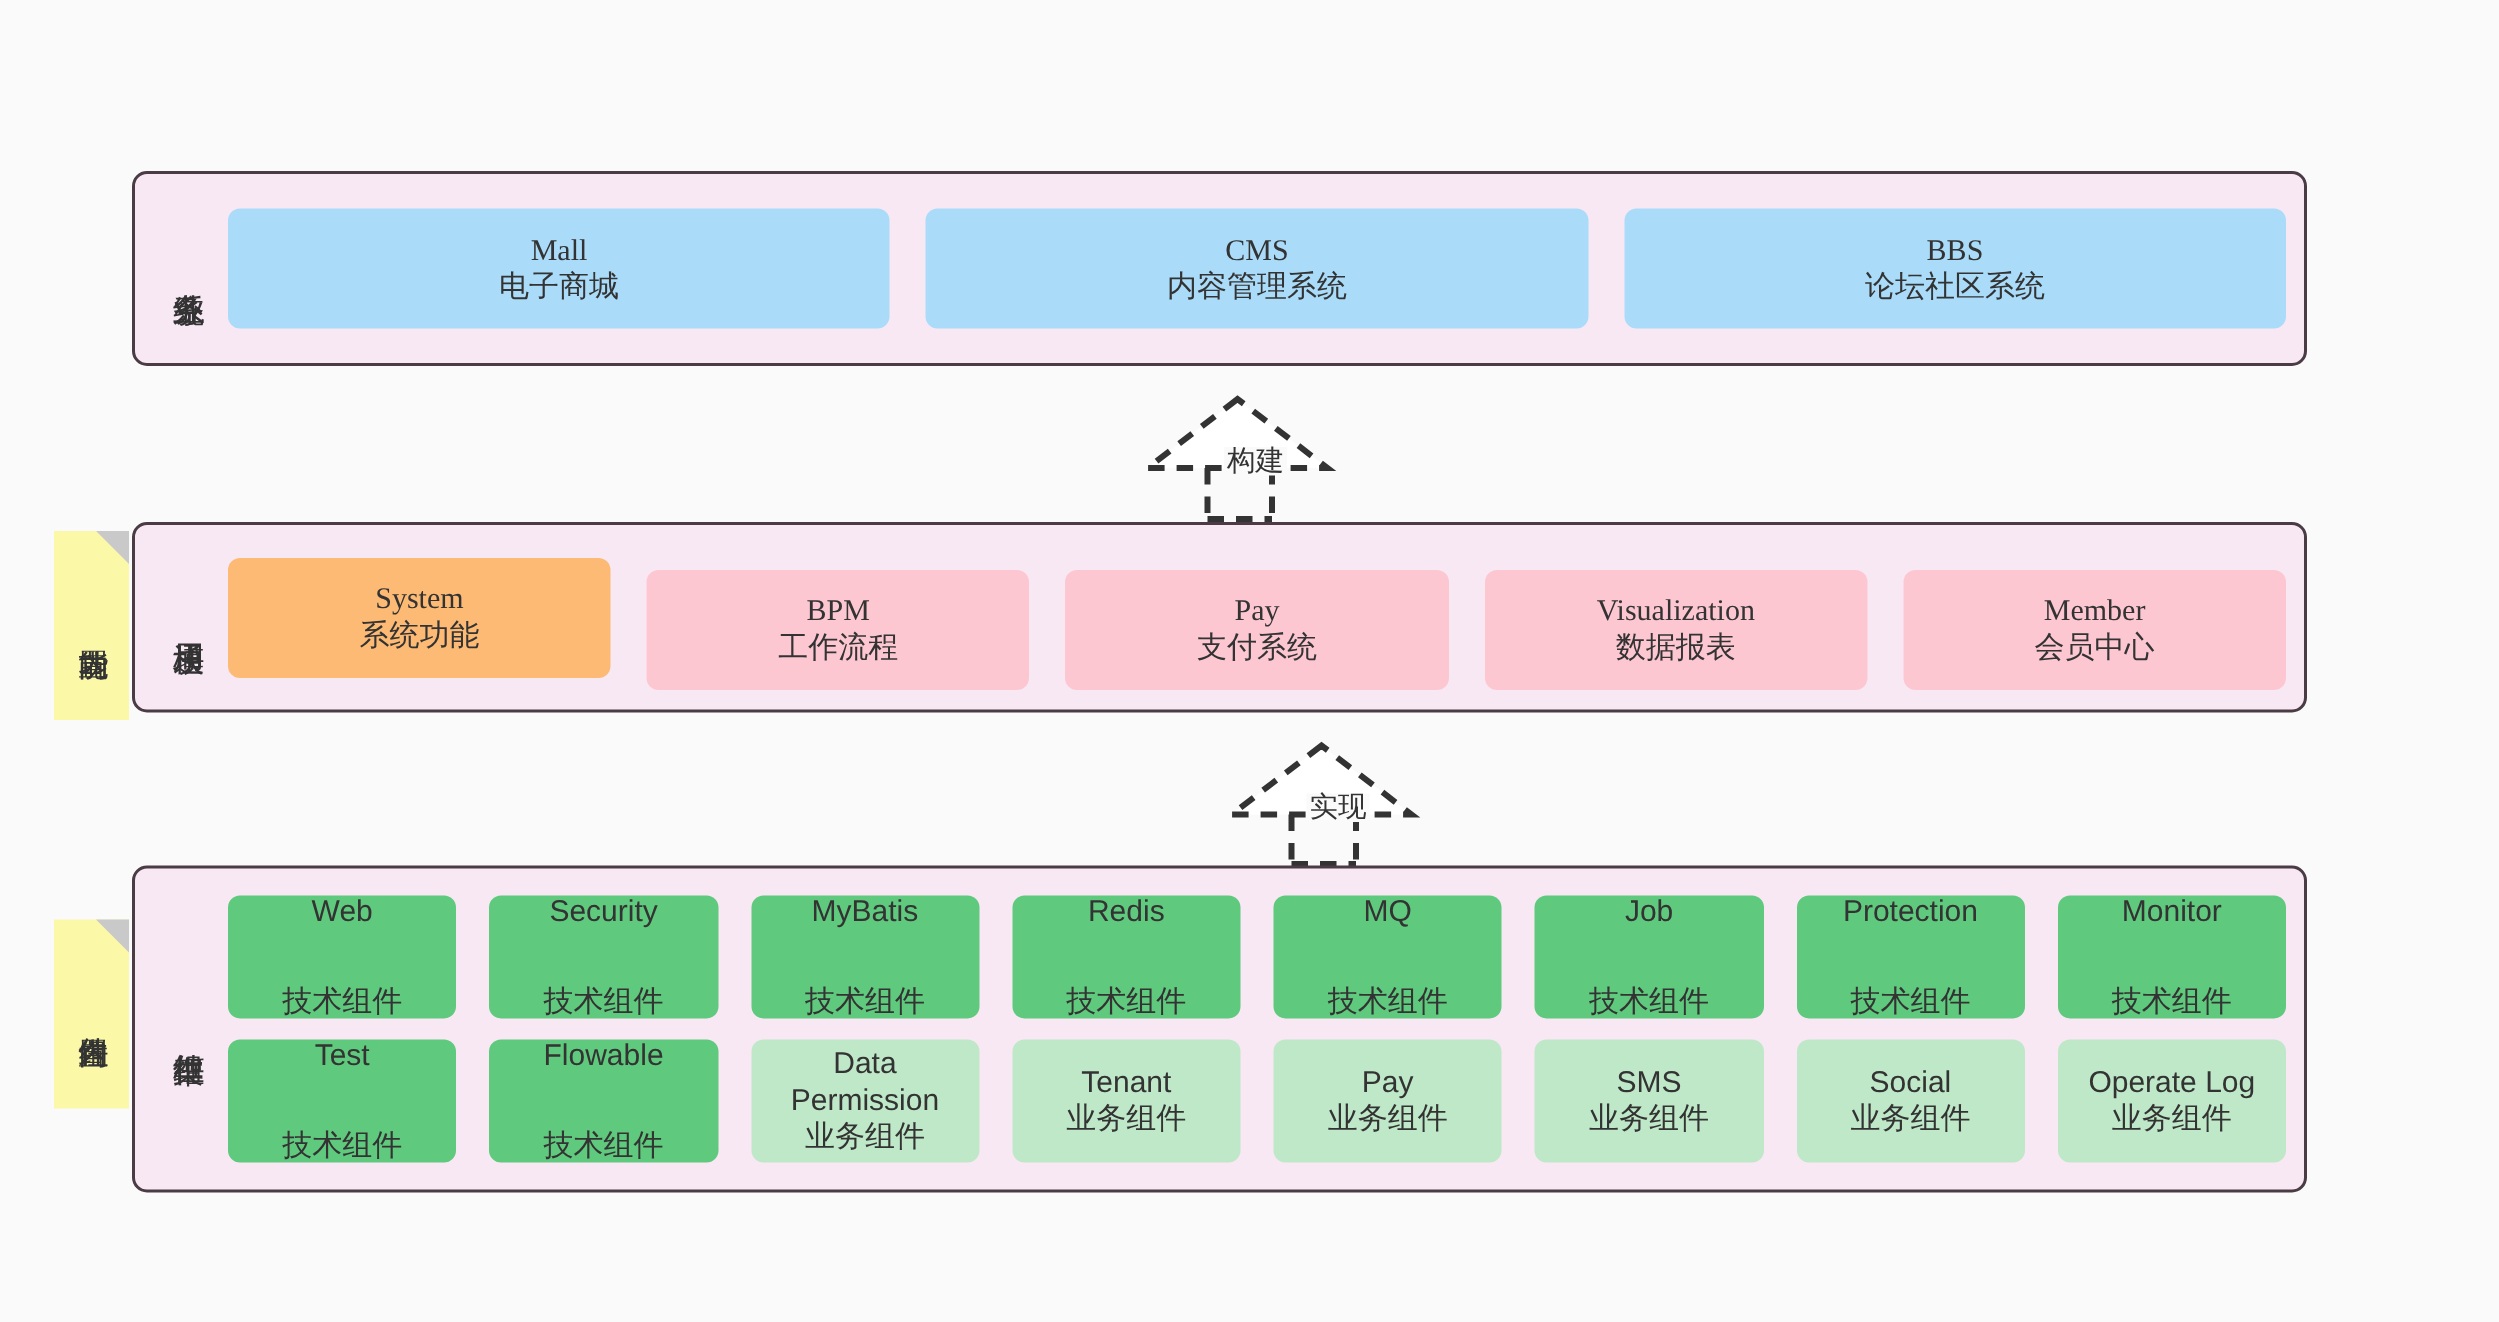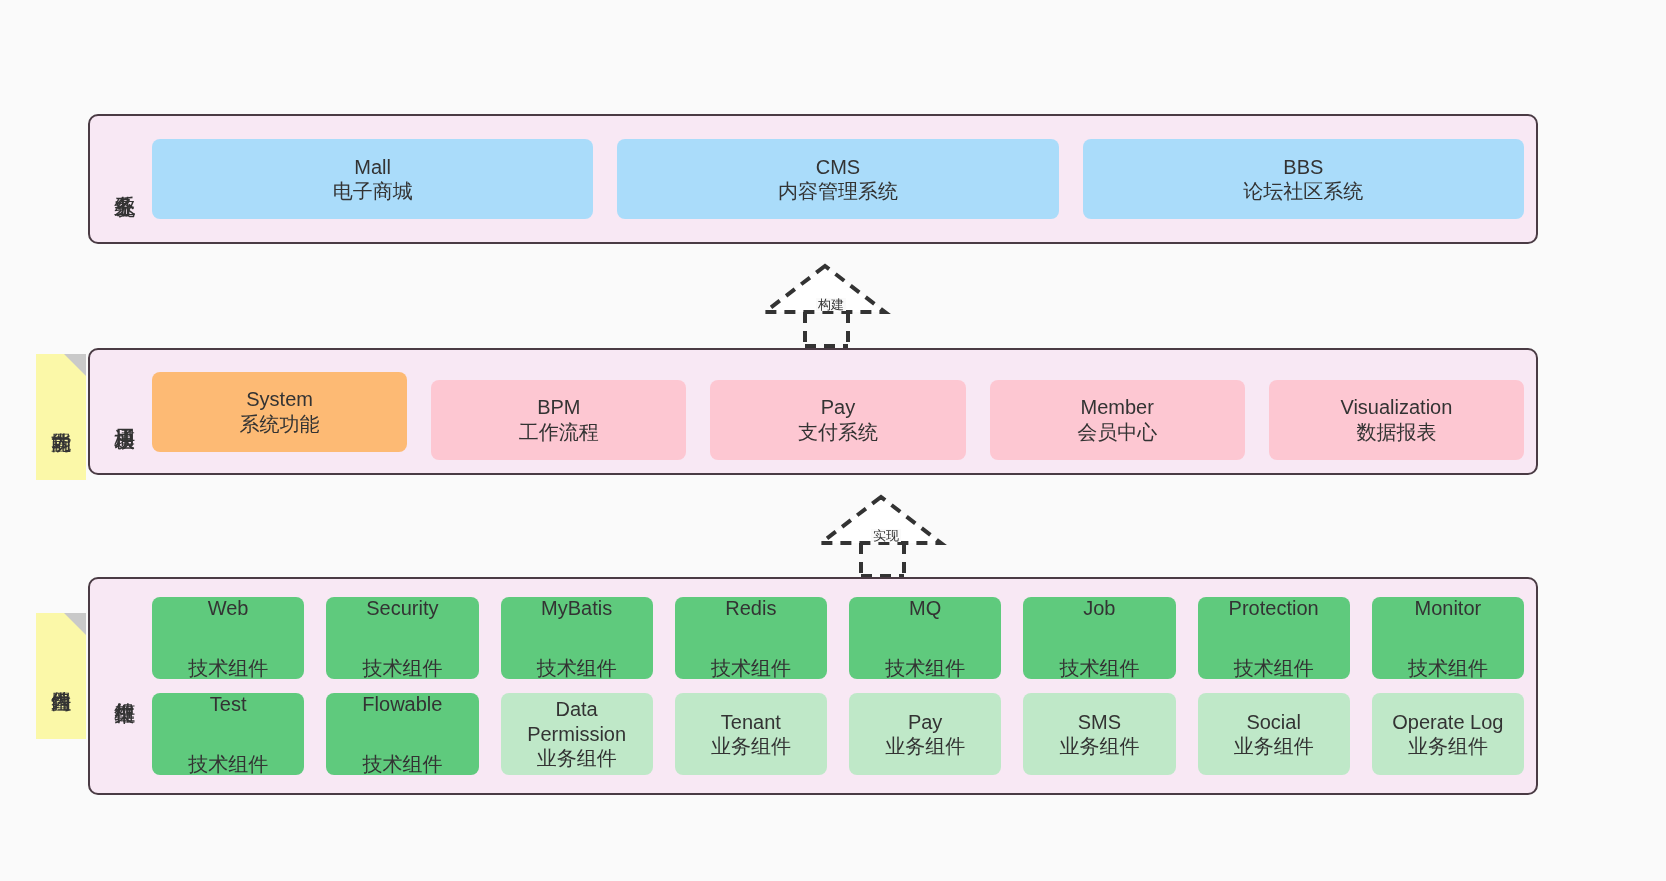--- a/index.html
+++ b/index.html
@@ -85,21 +85,21 @@
     line-height: 1.22;
     color: #333333;
     box-sizing: border-box;
     padding: 4px 6px;
   }
   .card .en { display: block; }
   .card .cn { display: block; }
 
   
   .cards.one-row .card + .card { margin-left: 24px; }
-  .cards.one-row .card { height: 80px; }
+  .cards.one-row .card { height: 80px; font-family: Liberation Serif, serif; }
   .cards.two-rows .card { height: 82px; }
 
   
   .c-blue        { background: #aadcfa; }
   .c-red         { background: #fdba74; }
   .c-pink        { background: #fdc7d2; margin-top: 16px; }
   .c-green       { background: #5fca7d; gap: 36px; }
   .c-lightgreen  { background: #bfe8c8; }
 
   
@@ -130,21 +130,21 @@
     border-top: 22px solid #c9c9c9;
   }
 
   
   .connector {
     position: absolute;
   }
   .connector svg { display: block; overflow: visible; }
   .connector .conn-label {
     position: absolute;
-    font-size: 13px;
+    font-size: 19px;
     color: #333333;
     background: #fafafa;
     padding: 0 2px;
     white-space: nowrap;
     line-height: 1;
   }
 </style>
 </head>
 <body>
 
@@ -194,26 +194,26 @@
       </div>
       <div class="card c-pink">
         <span class="en">BPM</span>
         <span class="cn">工作流程</span>
       </div>
       <div class="card c-pink">
         <span class="en">Pay</span>
         <span class="cn">支付系统</span>
       </div>
       <div class="card c-pink">
+        <span class="en">Visualization</span>
+        <span class="cn">数据报表</span>
+      </div>
+      <div class="card c-pink">
         <span class="en">Member</span>
         <span class="cn">会员中心</span>
-      </div>
-      <div class="card c-pink">
-        <span class="en">Visualization</span>
-        <span class="cn">数据报表</span>
       </div>
     </div>
   </div>
 
   <div class="connector" id="conn-impl" style="left:813px; top:493px; width:150px; height:85px;">
     <svg width="150" height="85" viewBox="0 0 150 85" aria-hidden="true">
       <polygon points="68,4 8,50 128,50" fill="#ffffff" stroke="#333333" stroke-width="4" stroke-dasharray="11,8" stroke-linejoin="miter"></polygon>
       <line x1="48" y1="50" x2="48" y2="85" stroke="#333333" stroke-width="4" stroke-dasharray="11,8"></line>
       <line x1="91" y1="50" x2="91" y2="85" stroke="#333333" stroke-width="4" stroke-dasharray="11,8"></line>
       <line x1="48" y1="83" x2="91" y2="83" stroke="#333333" stroke-width="4" stroke-dasharray="11,8"></line>

